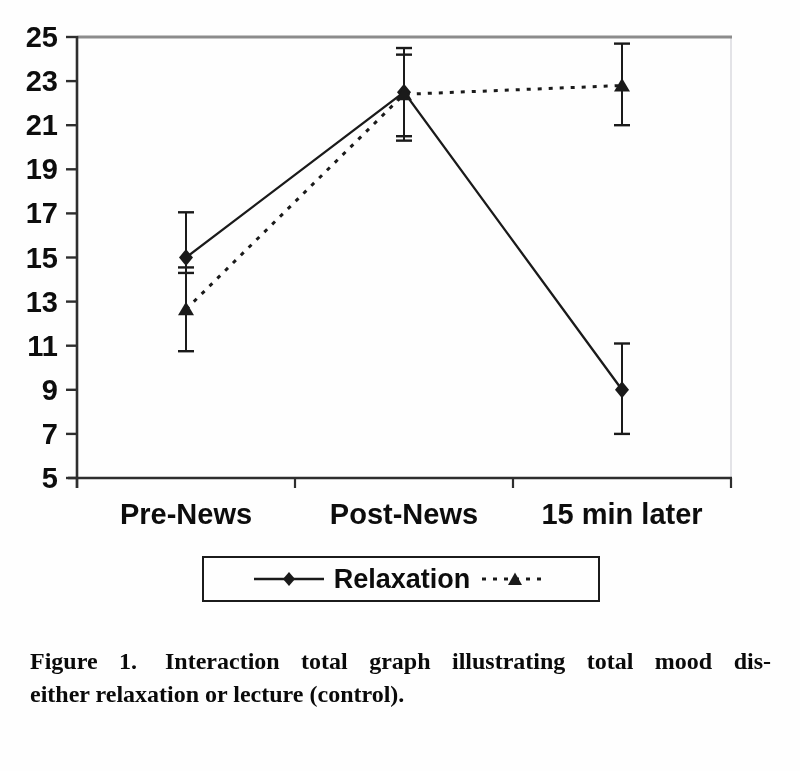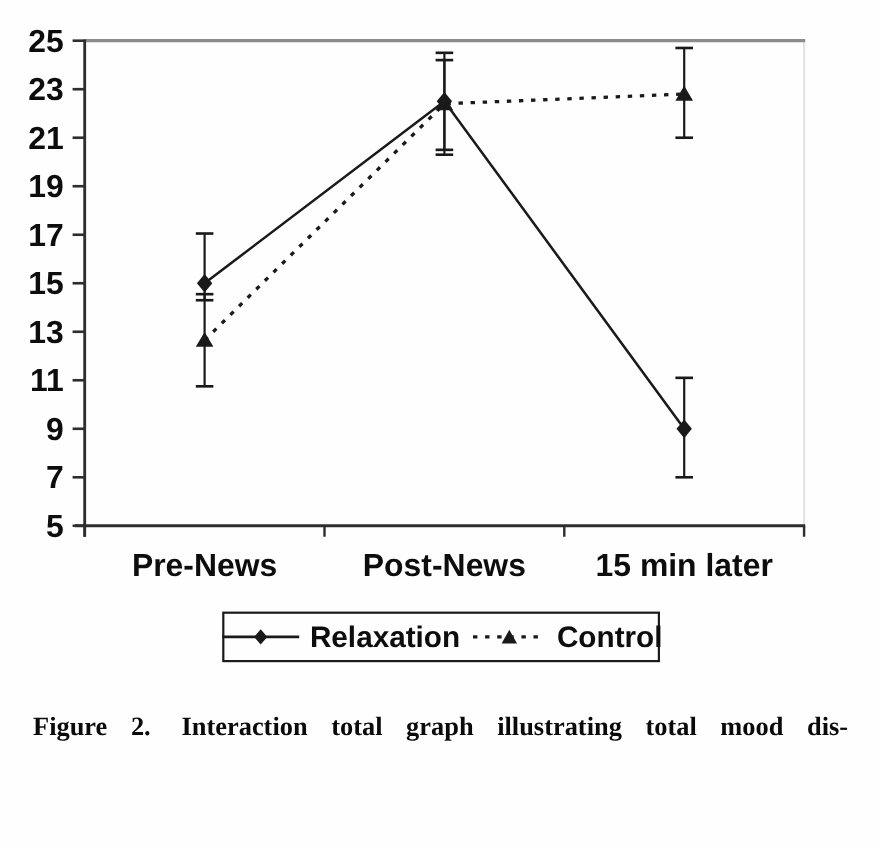--- a/index.html
+++ b/index.html
@@ -130,21 +130,21 @@
           <line x1="2" y1="9" x2="72" y2="9" stroke="#1a1a1a" stroke-width="2.4"></line>
           <polygon points="37,2 43,9 37,16 31,9" fill="#1a1a1a"></polygon>
         </svg>
       <span class="legend-label">Relaxation</span>
     </div>
     <div class="legend-item">
       <svg class="legend-sample" id="sample-control" width="70" height="18">
           <line x1="2" y1="9" x2="68" y2="9" stroke="#1a1a1a" stroke-width="3" stroke-dasharray="4 7"></line>
           <polygon points="35,2.5 42,15 28,15" fill="#1a1a1a"></polygon>
         </svg>
-      <span class="legend-label">Control</span>
     </div>
   </div>
 
   <div id="caption">
-    <div class="cap-line cap-justify"><span class="cap-label">Figure 2.</span><span>Interaction total graph illustrating total mood dis-</span></div>
+    <div class="cap-line cap-justify"><span class="cap-label">Figure 1.</span><span>Interaction total graph illustrating total mood dis-</span></div>
+    <div class="cap-line">either relaxation or lecture (control).</div>
   </div>
 
 </div>
 
 </body></html>

